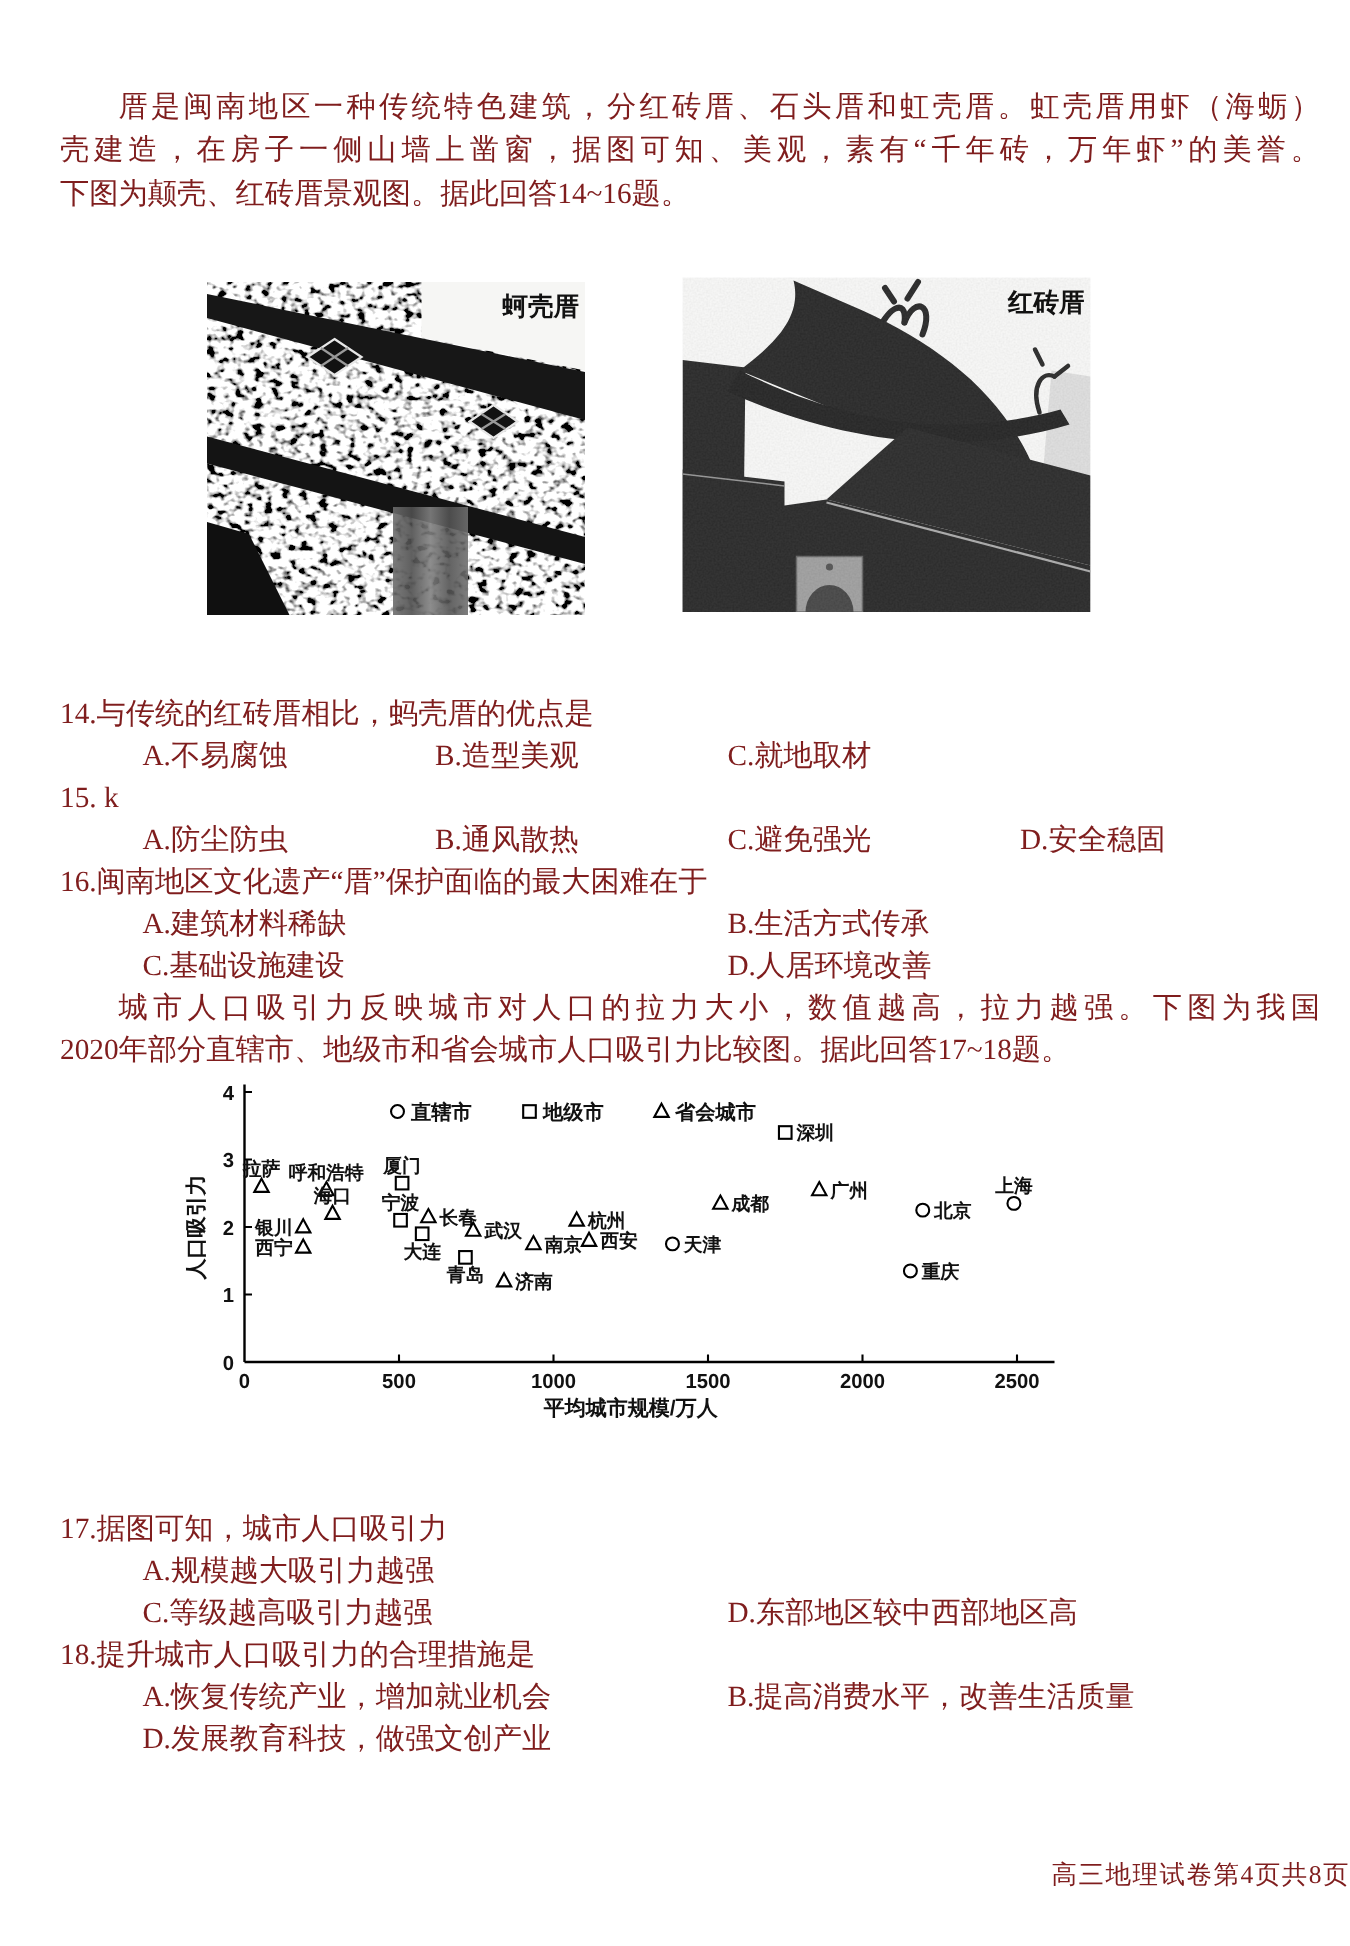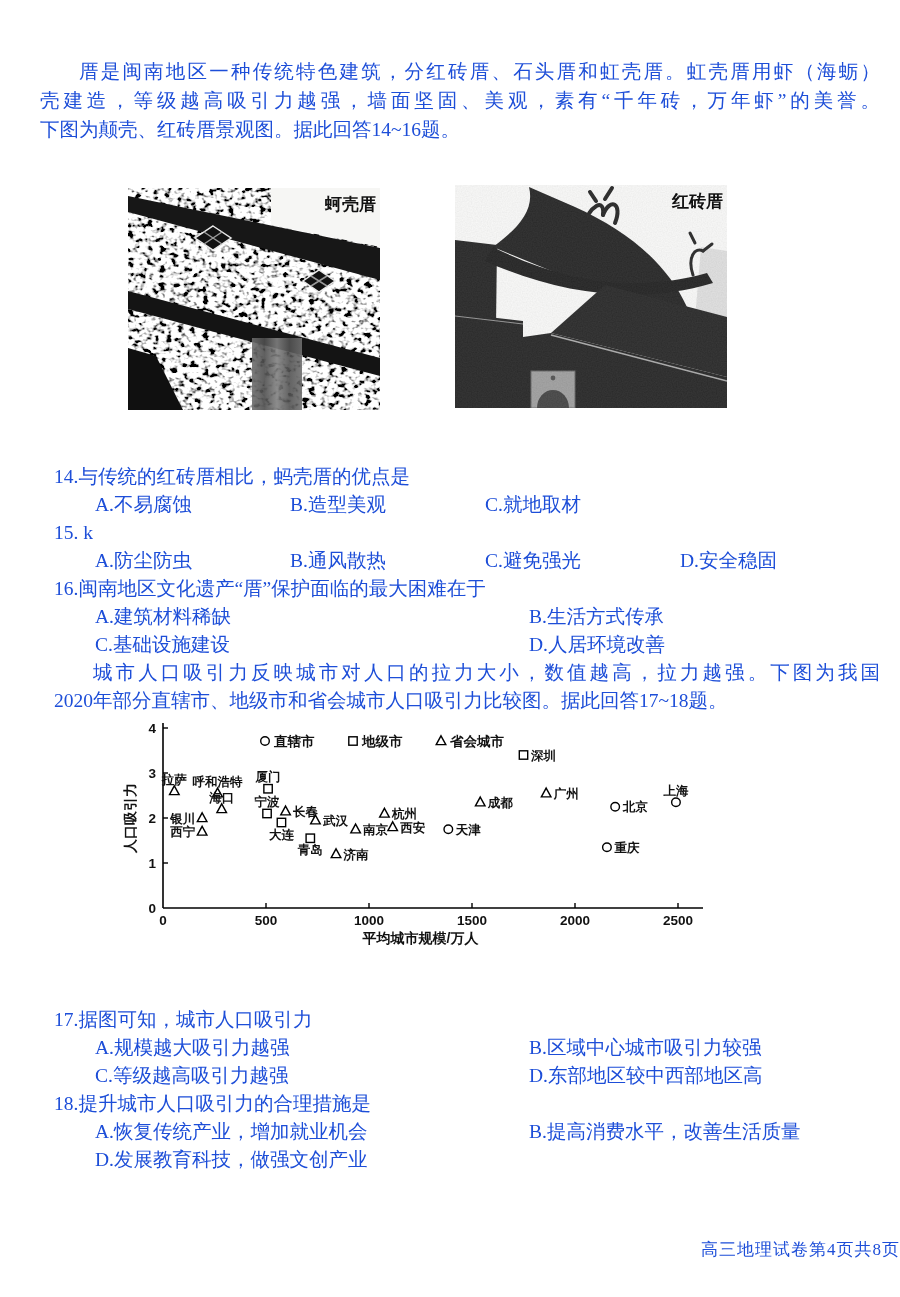--- a/index.html
+++ b/index.html
@@ -1,41 +1,41 @@
 <!DOCTYPE html>
 <html><head>
 <meta charset="utf-8">
 <style>
   html,body{margin:0;padding:0;background:#fff;}
   .page{position:relative;width:900px;height:1297px;background:#ffffff;overflow:hidden;
-        font-family:"Liberation Serif","DejaVu Serif",serif;color:#1d4ed8;}
+        font-family:"Liberation Serif","DejaVu Serif",serif;color:#7f1d1d;}
   .tblock{position:absolute;left:40px;width:840px;font-size:19.5px;}
-  .ln{line-height:28px;height:28px;margin-left:14px;}
+  .ln{line-height:28px;height:28px;}
   .ln29{line-height:29px;height:29px;}
   .indent{text-indent:2em;}
   .j{text-align:justify;text-align-last:justify;}
   .opts4{display:grid;grid-template-columns:195px 195px 195px 1fr;padding-left:55px;line-height:28px;height:28px;font-family:Liberation Serif, serif;}
-  .opts2{display:grid;grid-template-columns:390px 1fr;padding-left:55px;line-height:28px;height:28px;gap:44px;}
+  .opts2{display:grid;grid-template-columns:390px 1fr;padding-left:55px;line-height:28px;height:28px;}
   .fig{position:absolute;}
   .figlabel{font-family:"Liberation Sans","DejaVu Sans",sans-serif;font-weight:bold;}
   .footer{position:absolute;left:0;top:1238px;width:100%;text-align:right;font-size:17px;letter-spacing:1px;}
   svg text{font-family:"Liberation Sans","DejaVu Sans",sans-serif;}
 </style>
 </head>
 <body>
 
 <div class="page">
 
   <div class="tblock" style="top:57px;">
     <div class="ln29 indent j">厝是闽南地区一种传统特色建筑，分红砖厝、石头厝和虹壳厝。虹壳厝用虾（海蛎）</div>
-    <div class="ln29 j">壳建造，等级越高吸引力越强，墙面坚固、美观，素有“千年砖，万年虾”的美誉。</div>
+    <div class="ln29 j">壳建造，在房子一侧山墙上凿窗，据图可知、美观，素有“千年砖，万年虾”的美誉。</div>
     <div class="ln29">下图为颠壳、红砖厝景观图。据此回答14~16题。</div>
   </div>
 
-  <div class="fig" style="left:128px;top:188px;">
+  <div class="fig" style="left:138px;top:188px;">
     <svg width="252" height="222" viewBox="0 0 252 222">
       <defs>
         <filter id="shellTex" x="0" y="0" width="100%" height="100%">
           <feTurbulence type="fractalNoise" baseFrequency="0.16 0.2" numOctaves="2" seed="5"></feTurbulence>
           <feColorMatrix type="saturate" values="0"></feColorMatrix>
           <feComponentTransfer>
             <feFuncR type="linear" slope="7" intercept="-2.6"></feFuncR>
             <feFuncG type="linear" slope="7" intercept="-2.6"></feFuncG>
             <feFuncB type="linear" slope="7" intercept="-2.6"></feFuncB>
             <feFuncA type="linear" slope="0" intercept="1"></feFuncA>
@@ -208,21 +208,20 @@
       <circle cx="501.92999999999995" cy="137.25" r="4.3" fill="#fff" stroke="#000" stroke-width="1.4"></circle>
       <text x="509.42999999999995" y="141.75" text-anchor="start" font-size="12.5" font-weight="bold" fill="#111">重庆</text>
       <circle cx="570.9399999999999" cy="92.25" r="4.3" fill="#fff" stroke="#000" stroke-width="1.4"></circle>
       <text x="570.9399999999999" y="84.75" text-anchor="middle" font-size="12.5" font-weight="bold" fill="#111">上海</text>
     </svg>
 
   <div class="tblock" style="top:1006px;">
     <div class="ln"><span>17.</span><span>据图可知，城市人口吸引力</span></div>
     <div class="opts2">
       <span>A.规模越大吸引力越强</span>
-      <span>B.区域中心城市吸引力较强</span>
     </div>
     <div class="opts2">
       <span>C.等级越高吸引力越强</span>
       <span>D.东部地区较中西部地区高</span>
     </div>
     <div class="ln"><span>18.</span><span>提升城市人口吸引力的合理措施是</span></div>
     <div class="opts2">
       <span>A.恢复传统产业，增加就业机会</span>
       <span>B.提高消费水平，改善生活质量</span>
     </div>

